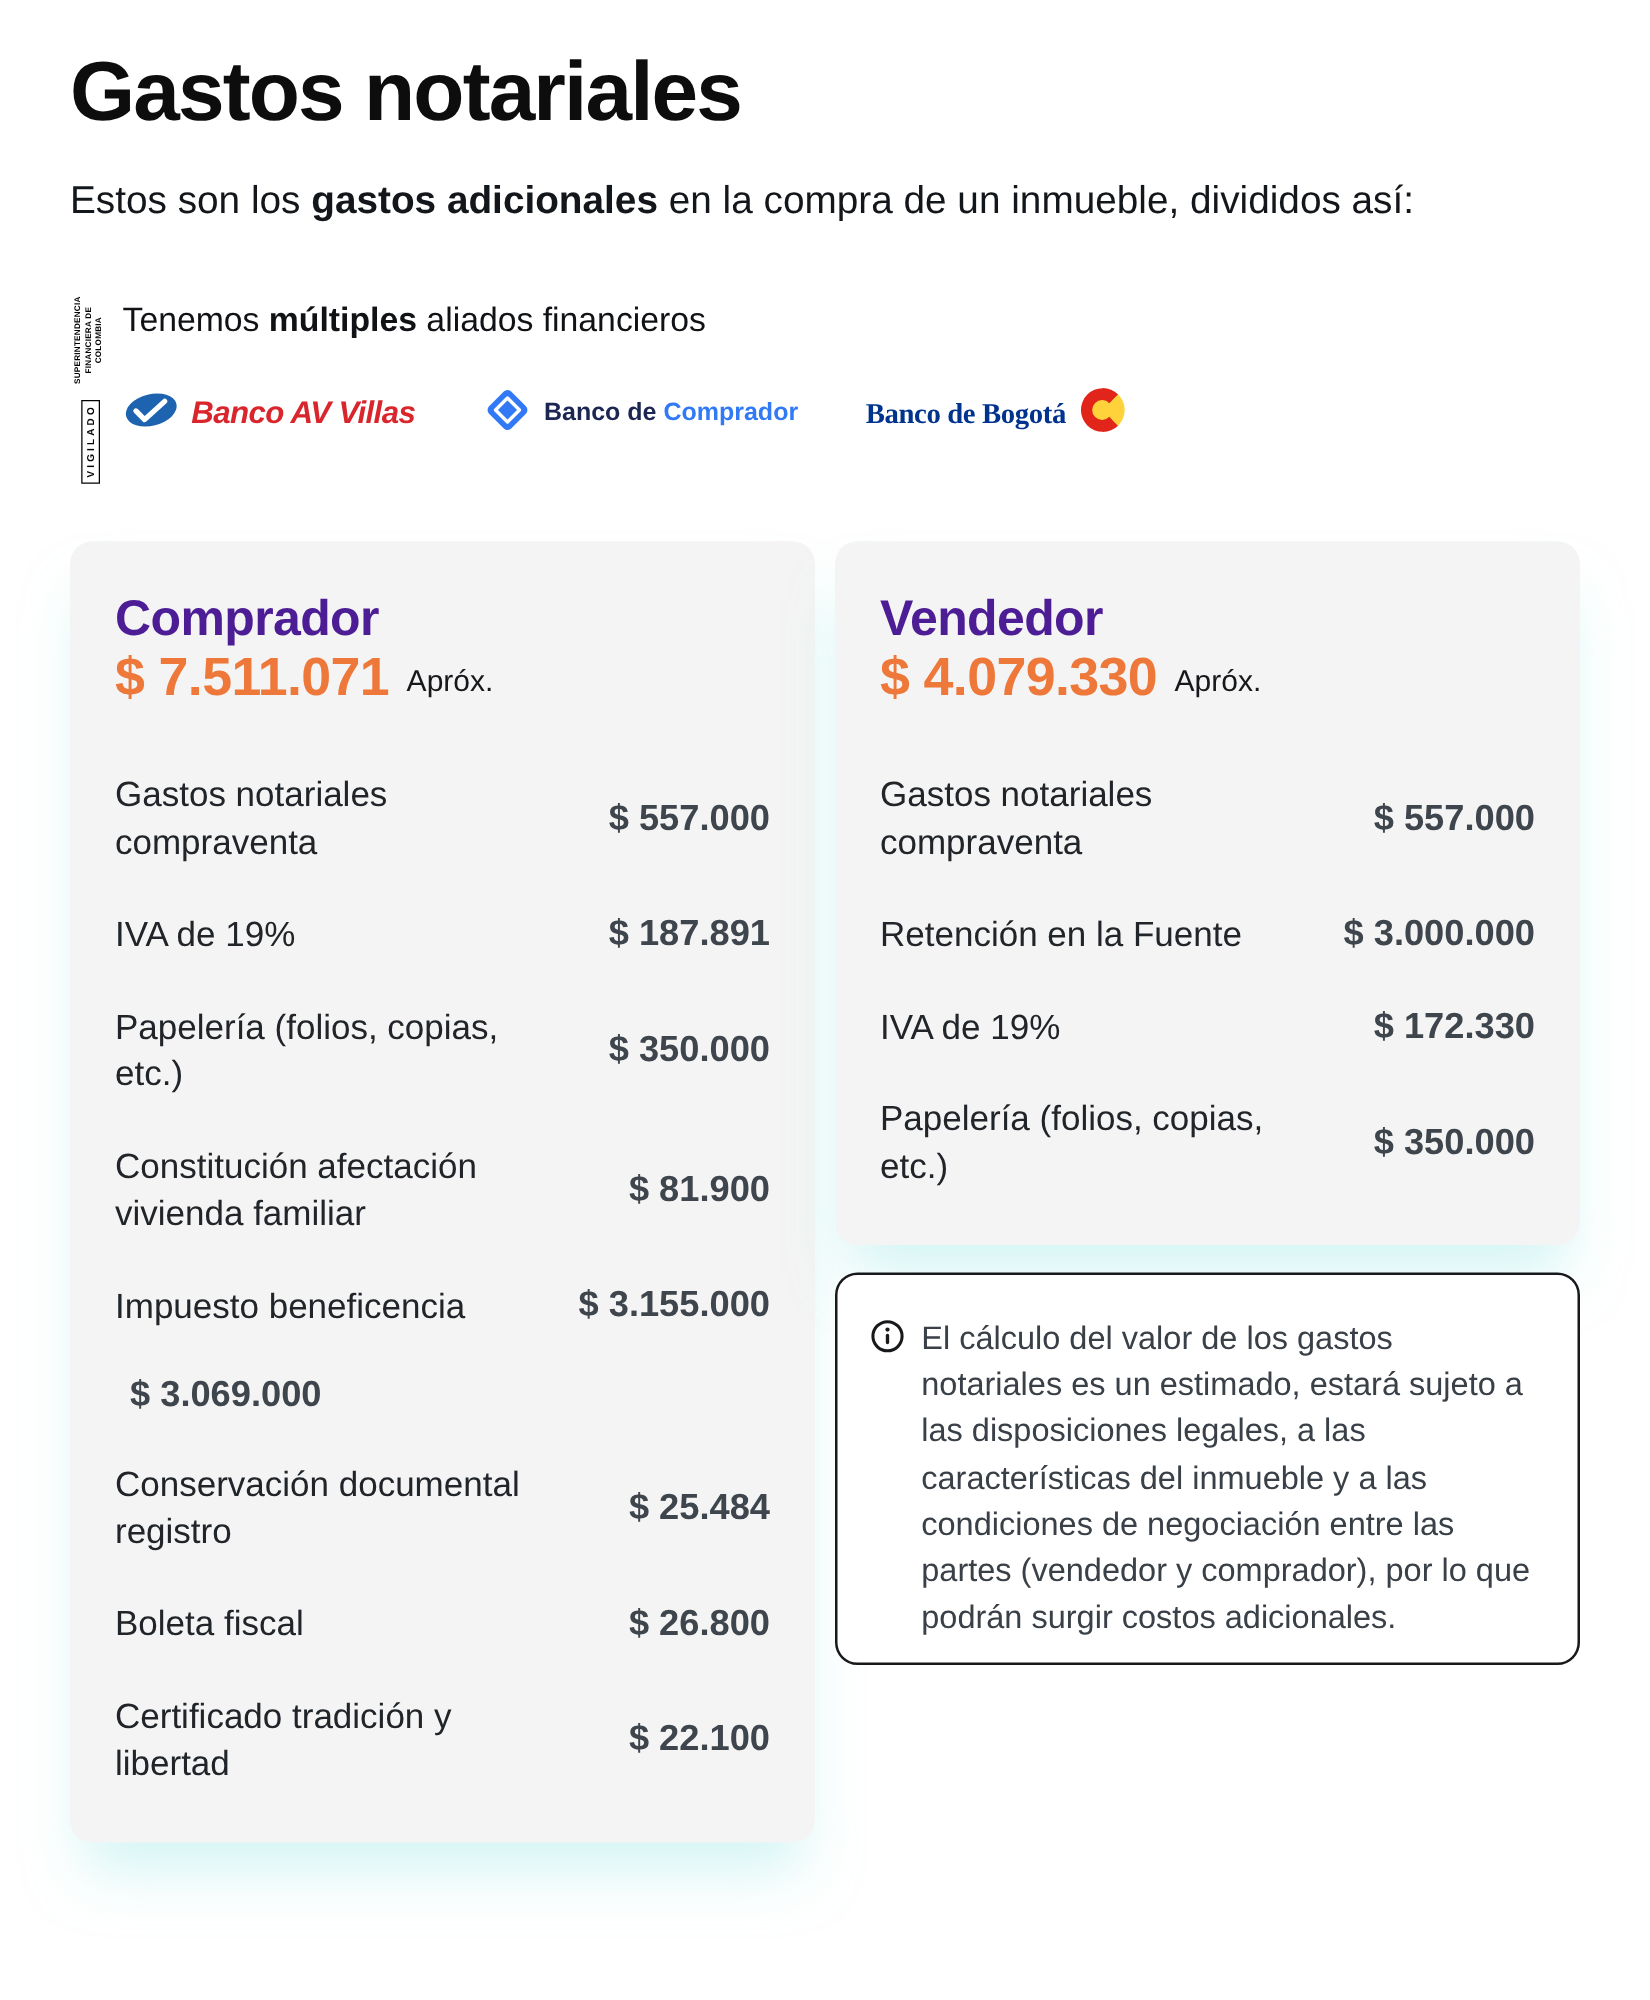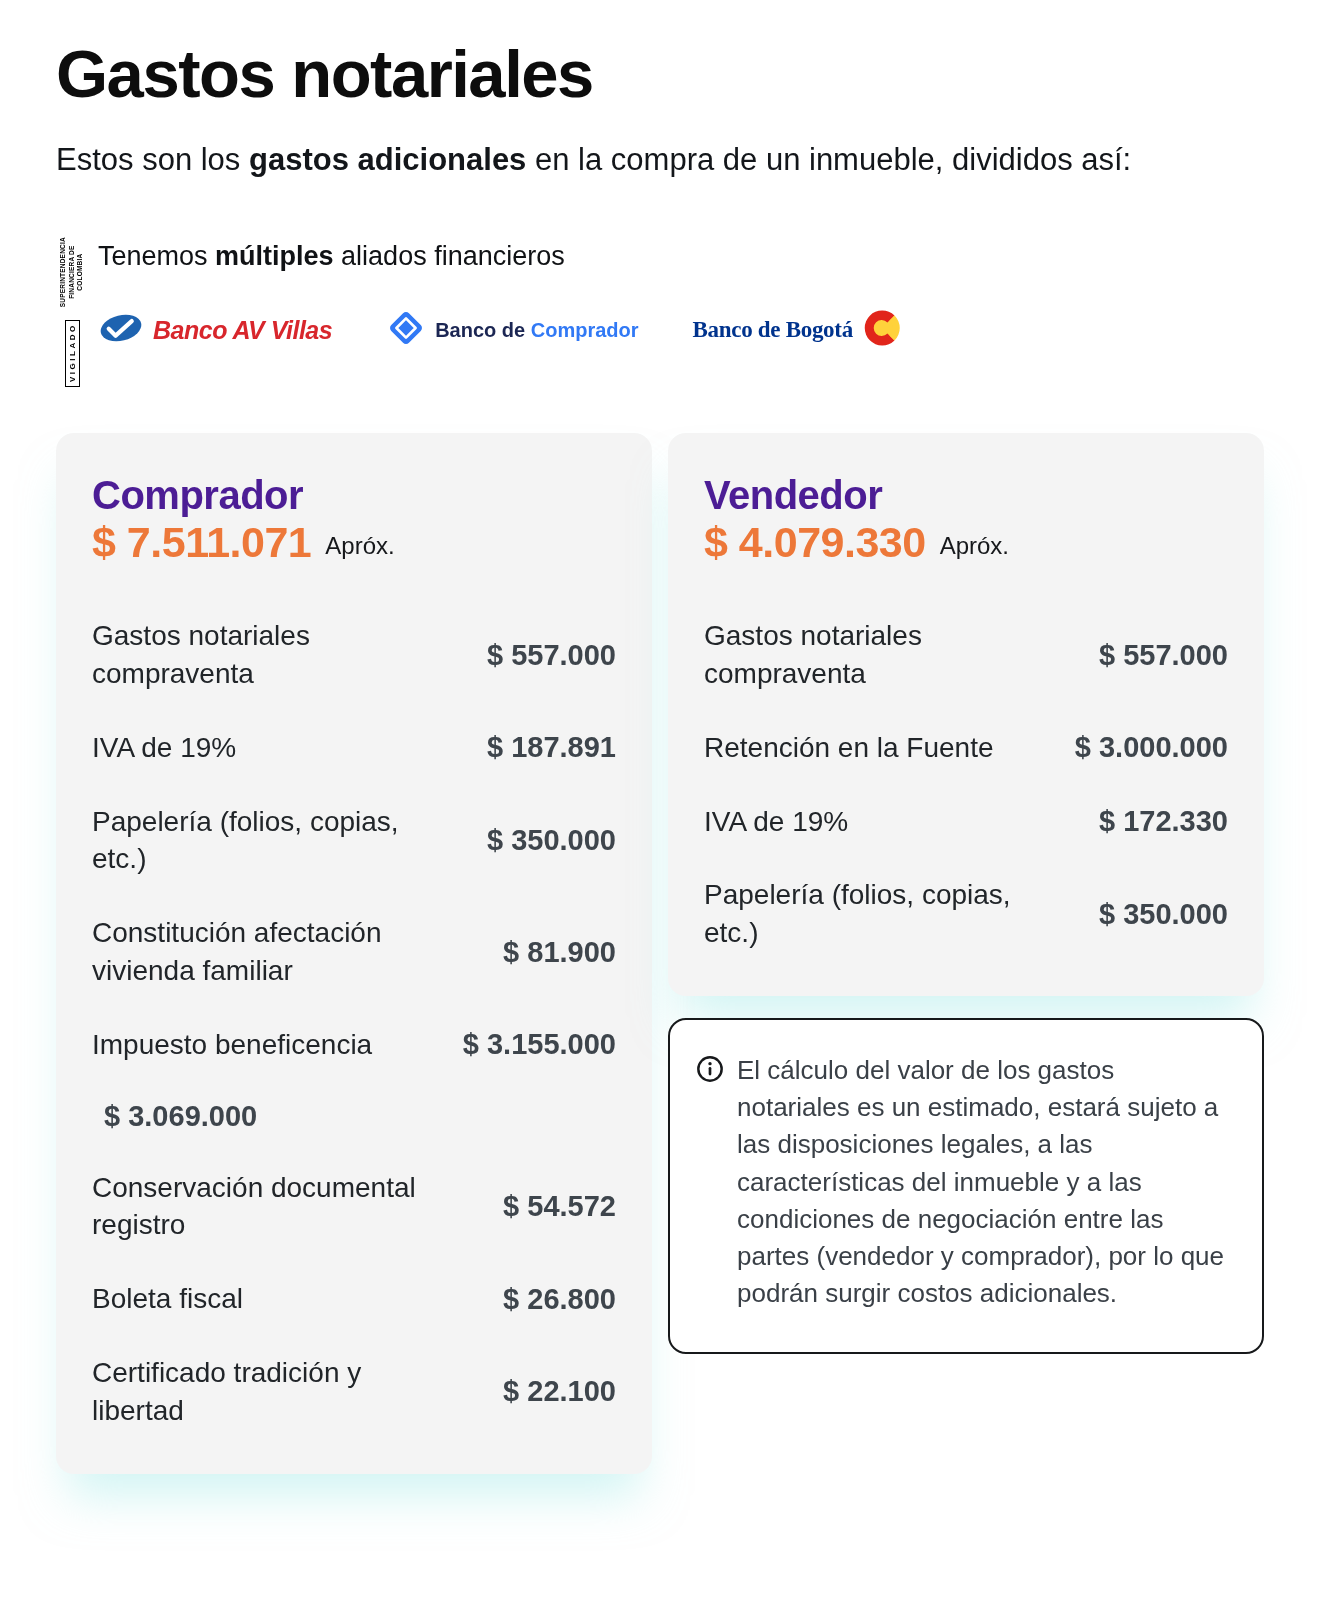--- a/index.html
+++ b/index.html
@@ -82,21 +82,21 @@
   .row:last-child { margin-bottom: 0; }
   .row-label { font-size: 28px; line-height: 1.35; color: #212529; max-width: 352px; }
   .row-value { font-size: 29px; font-weight: 700; color: #3E454C; white-space: nowrap; padding-left: 12px; }
 
   
   .note {
     margin-top: 22px;
     background: #ffffff;
     border: 2.5px solid #17191B;
     border-radius: 18px;
-    padding: 32px 28px 40px 26px;
+    padding: 32px 28px 18px 26px;
     display: flex;
     gap: 13px;
   }
   .note-icon { flex-shrink: 0; margin-top: 3px; }
   .note-text { font-size: 26px; line-height: 1.43; color: #3A4047; }
 </style>
 </head>
 <body>
 
 <div class="page">
@@ -180,21 +180,21 @@
             </div>
             <div class="row">
               <span class="row-label">Impuesto beneficencia</span>
               <span class="row-value">$ 3.155.000</span>
             </div>
             <div class="row">
               <span class="row-value">$ 3.069.000</span>
             </div>
             <div class="row">
               <span class="row-label">Conservación documental registro</span>
-              <span class="row-value">$ 54.572</span>
+              <span class="row-value">$ 25.484</span>
             </div>
             <div class="row">
               <span class="row-label">Boleta fiscal</span>
               <span class="row-value">$ 26.800</span>
             </div>
             <div class="row">
               <span class="row-label">Certificado tradición y libertad</span>
               <span class="row-value">$ 22.100</span>
             </div>
           </div>

